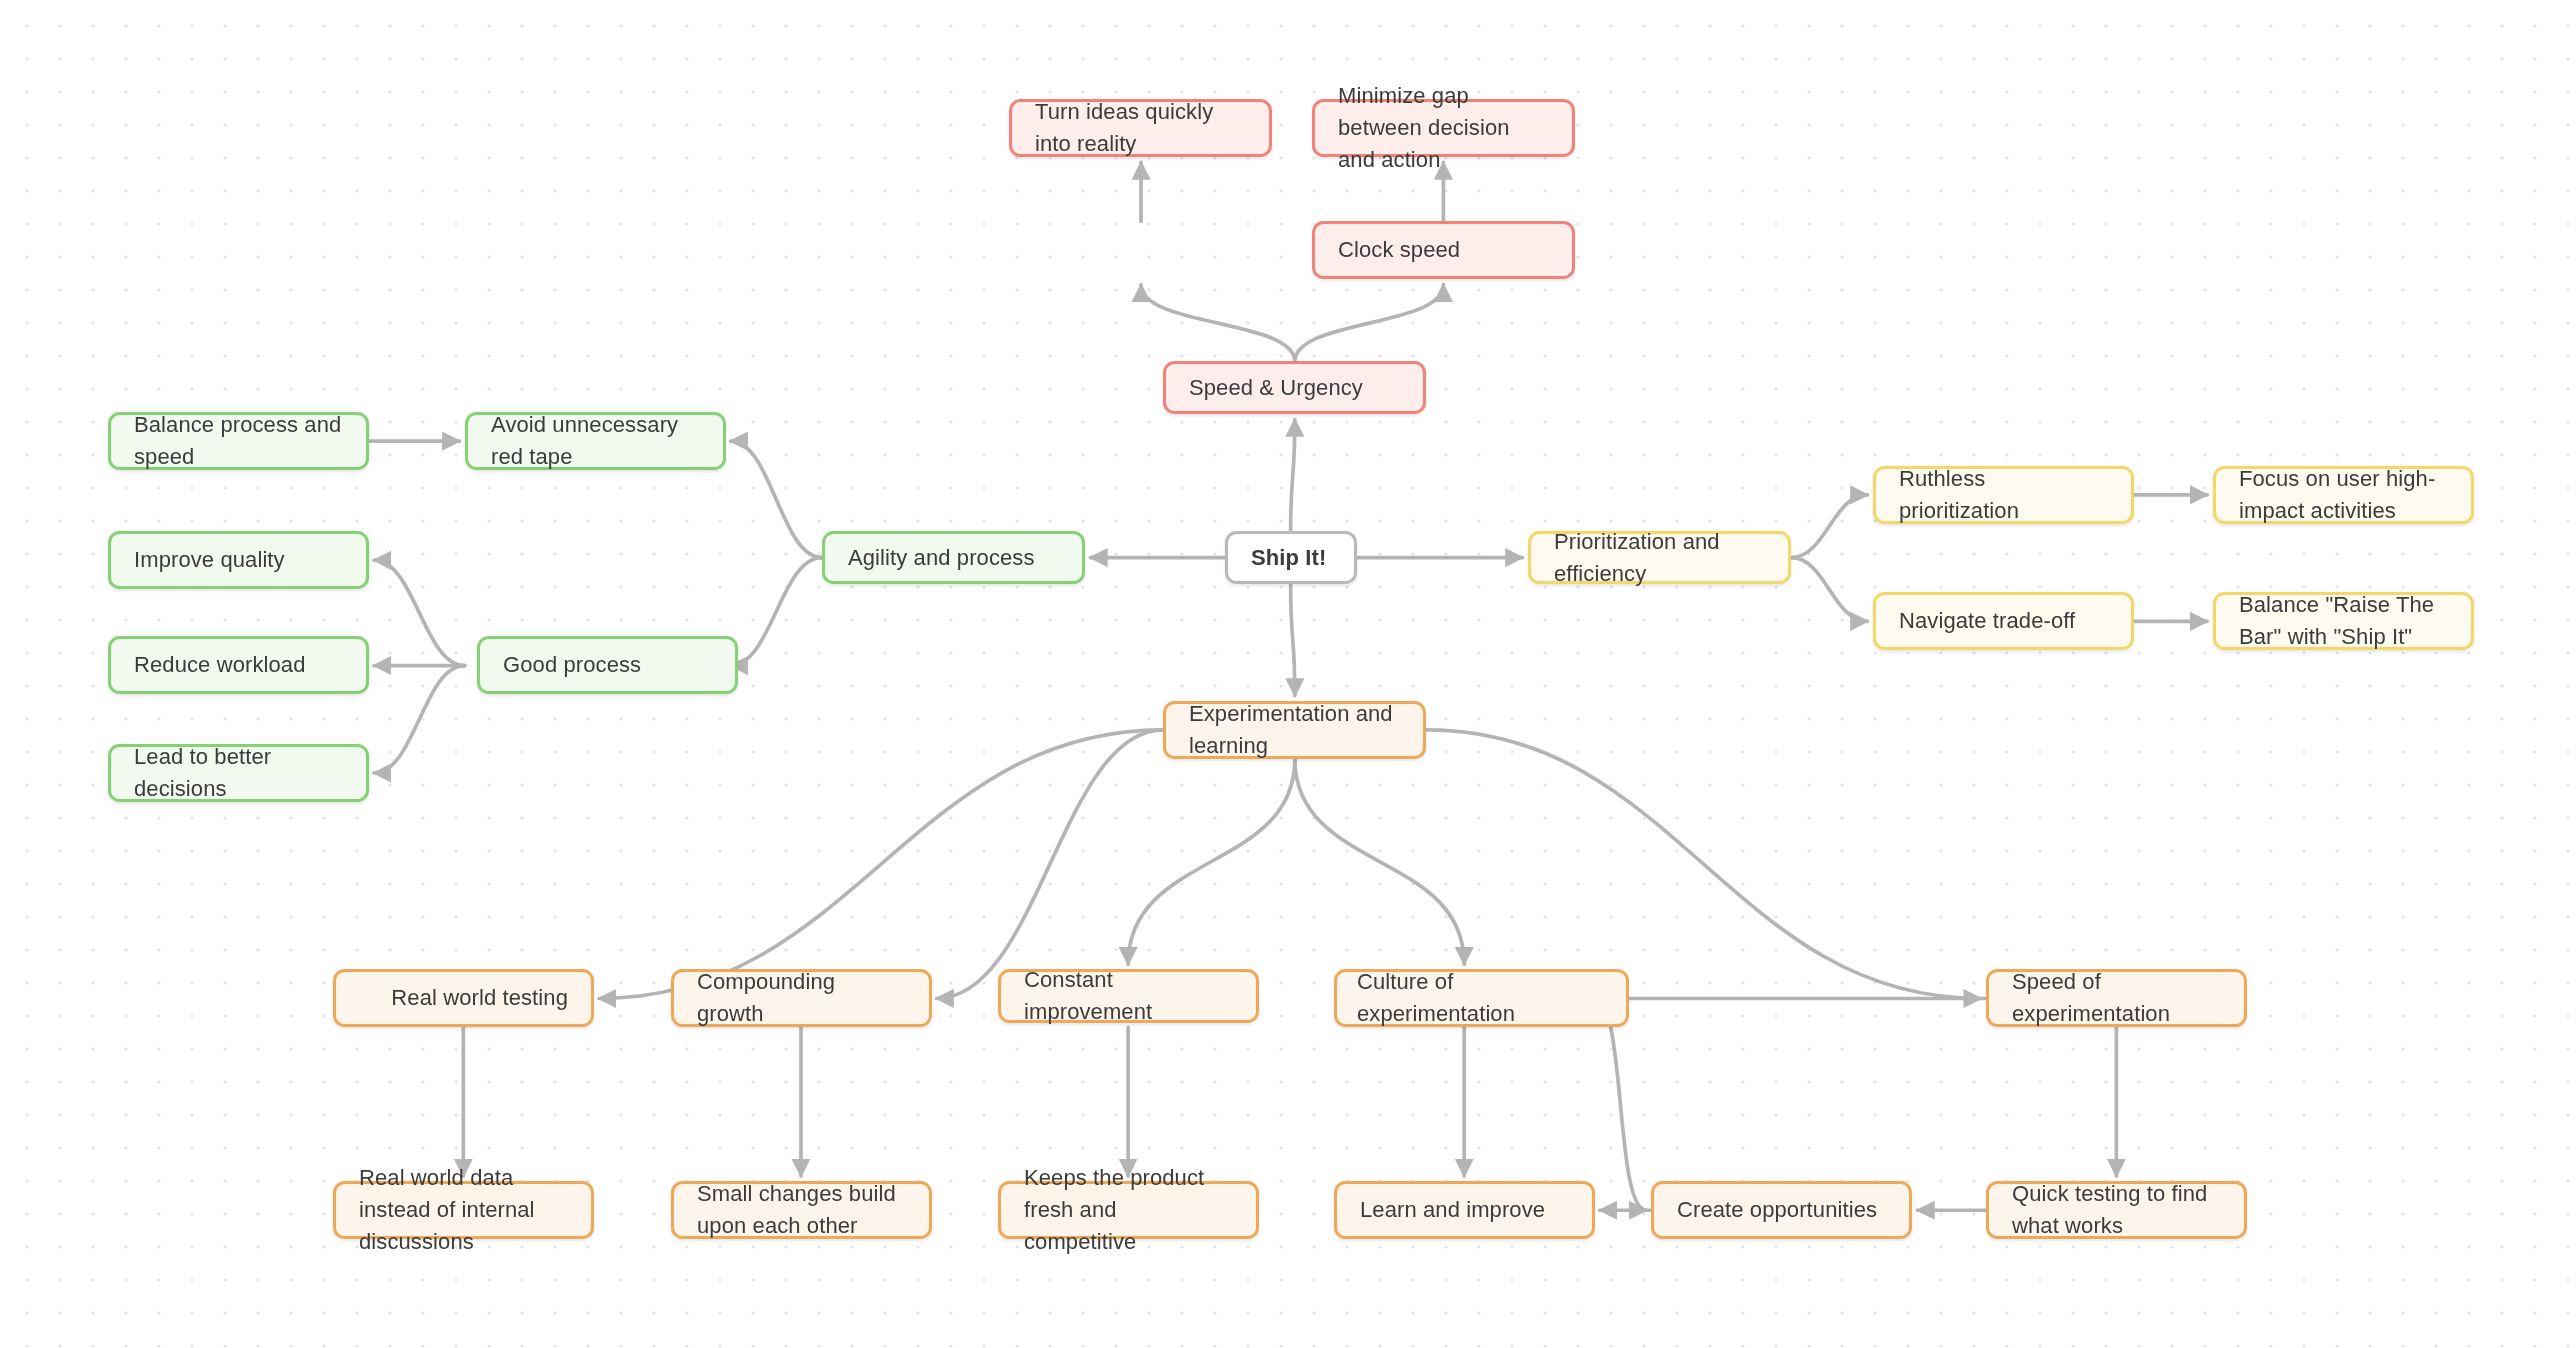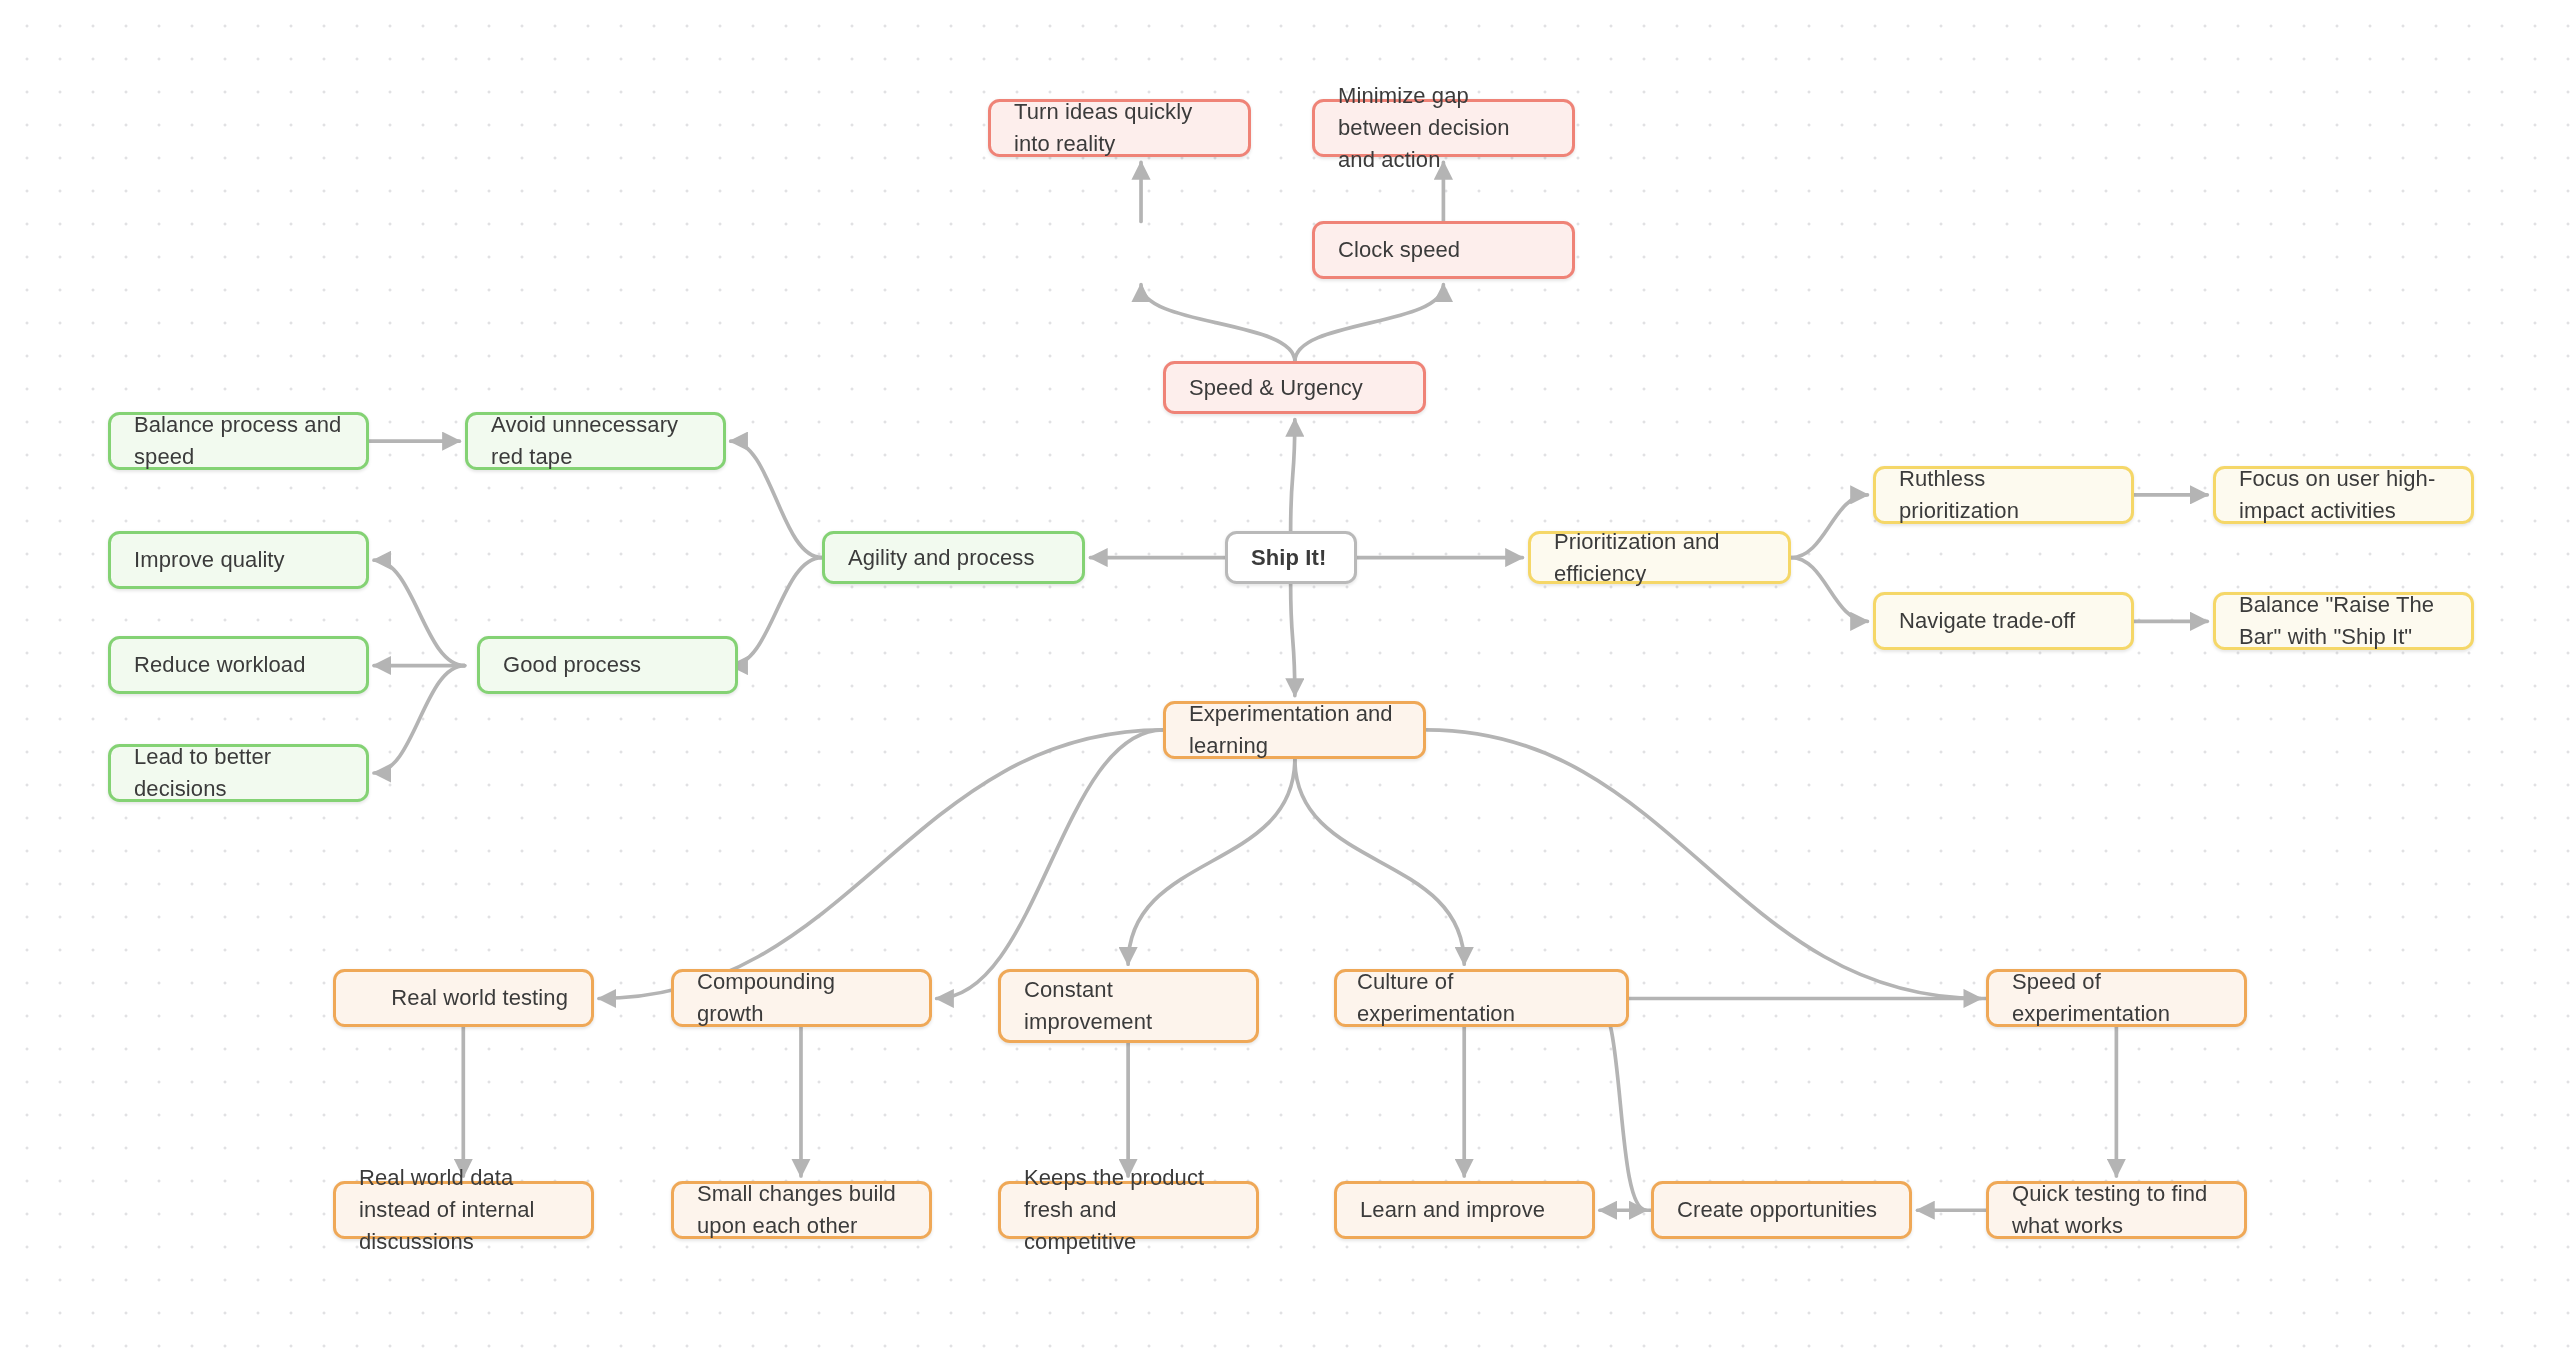--- a/index.html
+++ b/index.html
@@ -94,21 +94,21 @@
   </svg>
 <div class="node n-root" style="left: 1225px; top: 531px; width: 132px; height: 53px;">
       <span class="label">Ship It!</span>
     </div>
     <div class="node n-red" style="left: 1163px; top: 361px; width: 263px; height: 53px;">
       <span class="label">Speed &amp; Urgency</span>
     </div>
     <div class="node n-red" style="left: 1312px; top: 221px; width: 263px; height: 58px;">
       <span class="label">Clock speed</span>
     </div>
-    <div class="node n-red" style="left: 988px; top: 99px; width: 263px; height: 58px;">
+    <div class="node n-red" style="left: 1009px; top: 99px; width: 263px; height: 58px;">
       <span class="label">Turn ideas quickly into reality</span>
     </div>
     <div class="node n-red" style="left: 1312px; top: 99px; width: 263px; height: 58px;">
       <span class="label">Minimize gap between decision and action</span>
     </div>
     <div class="node n-green" style="left: 822px; top: 531px; width: 263px; height: 53px;">
       <span class="label">Agility and process</span>
     </div>
     <div class="node n-green" style="left: 465px; top: 412px; width: 261px; height: 58px;">
       <span class="label">Avoid unnecessary red tape</span>
@@ -145,21 +145,21 @@
     </div>
     <div class="node n-orange" style="left: 1163px; top: 701px; width: 263px; height: 58px;">
       <span class="label">Experimentation and learning</span>
     </div>
     <div class="node n-orange" style="left: 333px; top: 969px; width: 261px; height: 58px; justify-content: flex-end;">
       <span class="label">Real world testing</span>
     </div>
     <div class="node n-orange" style="left: 671px; top: 969px; width: 261px; height: 58px;">
       <span class="label">Compounding growth</span>
     </div>
-    <div class="node n-orange" style="left: 998px; top: 969px; width: 261px; height: 74px; border-radius: 12px;">
+    <div class="node n-orange" style="left: 998px; top: 969px; width: 261px; height: 54px;">
       <span class="label">Constant improvement</span>
     </div>
     <div class="node n-orange" style="left: 1334px; top: 969px; width: 295px; height: 58px; padding-left: 20px;">
       <span class="label">Culture of experimentation</span>
     </div>
     <div class="node n-orange" style="left: 1986px; top: 969px; width: 261px; height: 58px;">
       <span class="label">Speed of experimentation</span>
     </div>
     <div class="node n-orange" style="left: 333px; top: 1181px; width: 261px; height: 58px;">
       <span class="label">Real world data instead of internal discussions</span>

